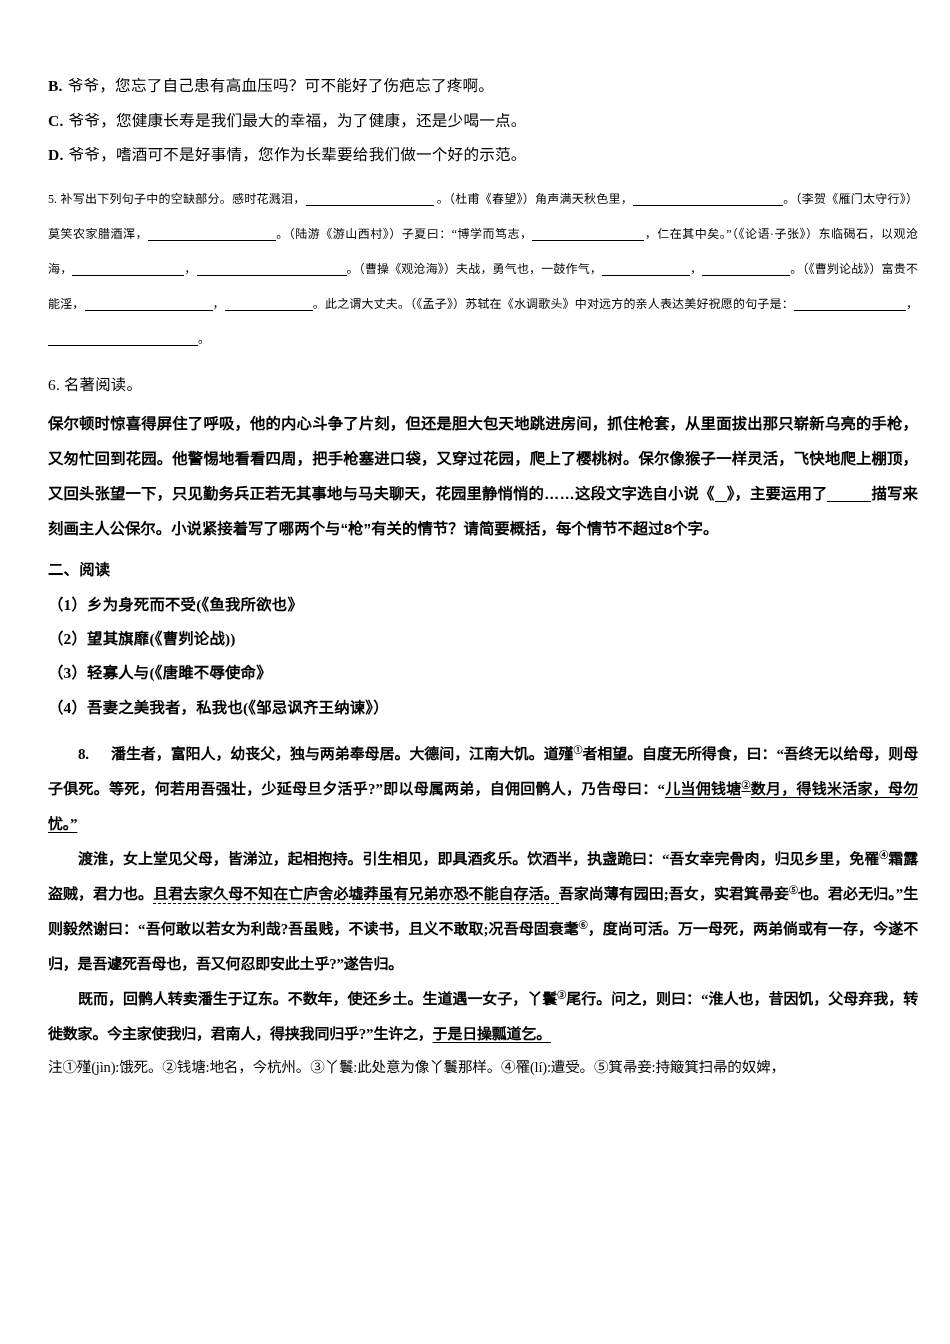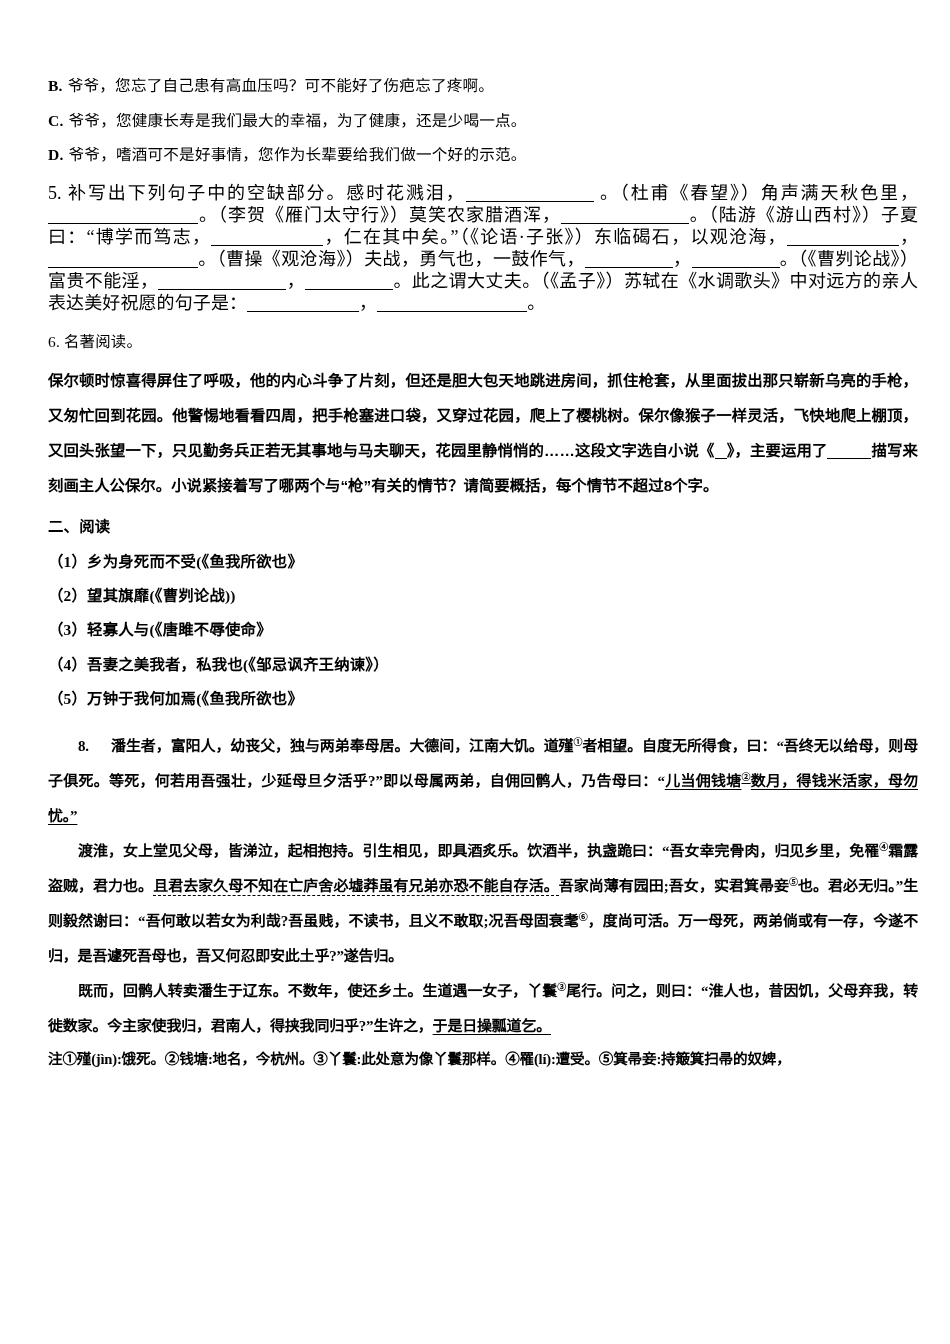--- a/index.html
+++ b/index.html
@@ -35,22 +35,22 @@
   }
   .opt .lbl {
     font-weight: bold;
     font-family: "Liberation Serif", serif;
     margin-right: 5px;
   }
 
   
   .q5 {
     margin-top: 8px;
-    font-size: 18px;
-    line-height: 22px;
+    font-size: 12px;
+    line-height: 35px;
     text-align: justify;
     text-justify: inter-ideograph;
     letter-spacing: 0.1px;
   }
   .q5 .num { font-family: "Liberation Serif", serif; }
   .blank {
     display: inline-block;
     border-bottom: 1.6px solid #000;
     vertical-align: -3px;
     height: 13px;
@@ -130,21 +130,20 @@
     vertical-align: super;
     line-height: 0;
   }
   .notes {
     margin-top: 6px;
     font-size: 14.6px;
     line-height: 1.25;
     font-family: "Liberation Serif", "DejaVu Serif", serif;
     letter-spacing: -0.2px;
     white-space: nowrap;
-    font-weight: bold;
   }
 </style>
 </head>
 <body>
 
 <div class="page">
 
   <div>
     <div class="opt line">
       <span class="lbl">B.</span><span>爷爷，您忘了自己患有高血压吗？可不能好了伤疤忘了疼啊。</span>
@@ -172,21 +171,20 @@
     <span>保尔顿时惊喜得屏住了呼吸，他的内心斗争了片刻，但还是胆大包天地跳进房间，抓住枪套，从里面拔出那只崭新乌亮的手枪，又匆忙回到花园。他警惕地看看四周，把手枪塞进口袋，又穿过花园，爬上了樱桃树。保尔像猴子一样灵活，飞快地爬上棚顶，又回头张望一下，只见勤务兵正若无其事地与马夫聊天，花园里静悄悄的……这段文字选自小说《</span><span class="ul-tiny"></span><span>》，主要运用了</span><span class="ul-short"></span><span>描写来刻画主人公保尔。小说紧接着写了哪两个与“枪”有关的情节？请简要概括，每个情节不超过8个字。</span>
   </div>
 
   <div class="sec-head line">二、阅读</div>
 
   <div>
     <div class="q7-item line">（1）乡为身死而不受(《鱼我所欲也》</div>
     <div class="q7-item line">（2）望其旗靡(《曹刿论战))</div>
     <div class="q7-item line">（3）轻寡人与(《唐雎不辱使命》</div>
     <div class="q7-item line">（4）吾妻之美我者，私我也(《邹忌讽齐王纳谏》）</div>
-    <div class="q7-item line">（5）万钟于我何加焉(《鱼我所欲也》</div>
   </div>
 
   <div class="q8">
 
     <p class="indent"><span class="num8">8.</span><span>潘生者，富阳人，幼丧父，独与两弟奉母居。大德间，江南大饥。道殣</span><sup>①</sup><span>者相望。自度无所得食，曰：“吾终无以给母，则母子俱死。等死，何若用吾强壮，少延母旦夕活乎?”即以母属两弟，自佣回鹘人，乃告母曰：“</span><span class="u">儿当佣钱塘</span><sup class="u">②</sup><span class="u">数月，得钱米活家，母勿忧。”</span></p>
 
     <p class="indent"><span>渡淮，女上堂见父母，皆涕泣，起相抱持。引生相见，即具酒炙乐。饮酒半，执盏跪曰：“吾女幸完骨肉，归见乡里，免罹</span><sup>④</sup><span>霜露盗贼，君力也。</span><span class="ud">且君去家久母不知在亡庐舍必墟莽虽有兄弟亦恐不能自存活。</span><span>吾家尚薄有园田;吾女，实君箕帚妾</span><sup>⑤</sup><span>也。君必无归。”生则毅然谢曰：“吾何敢以若女为利哉?吾虽贱，不读书，且义不敢取;况吾母固衰耄</span><sup>⑥</sup><span>，度尚可活。万一母死，两弟倘或有一存，今遂不归，是吾遽死吾母也，吾又何忍即安此土乎?”遂告归。</span></p>
 
     <p class="indent"><span>既而，回鹘人转卖潘生于辽东。不数年，使还乡土。生道遇一女子，丫鬟</span><sup>③</sup><span>尾行。问之，则曰：“淮人也，昔因饥，父母弃我，转徙数家。今主家使我归，君南人，得挟我同归乎?”生许之，</span><span class="u">于是日操瓢道乞。</span></p>
 

